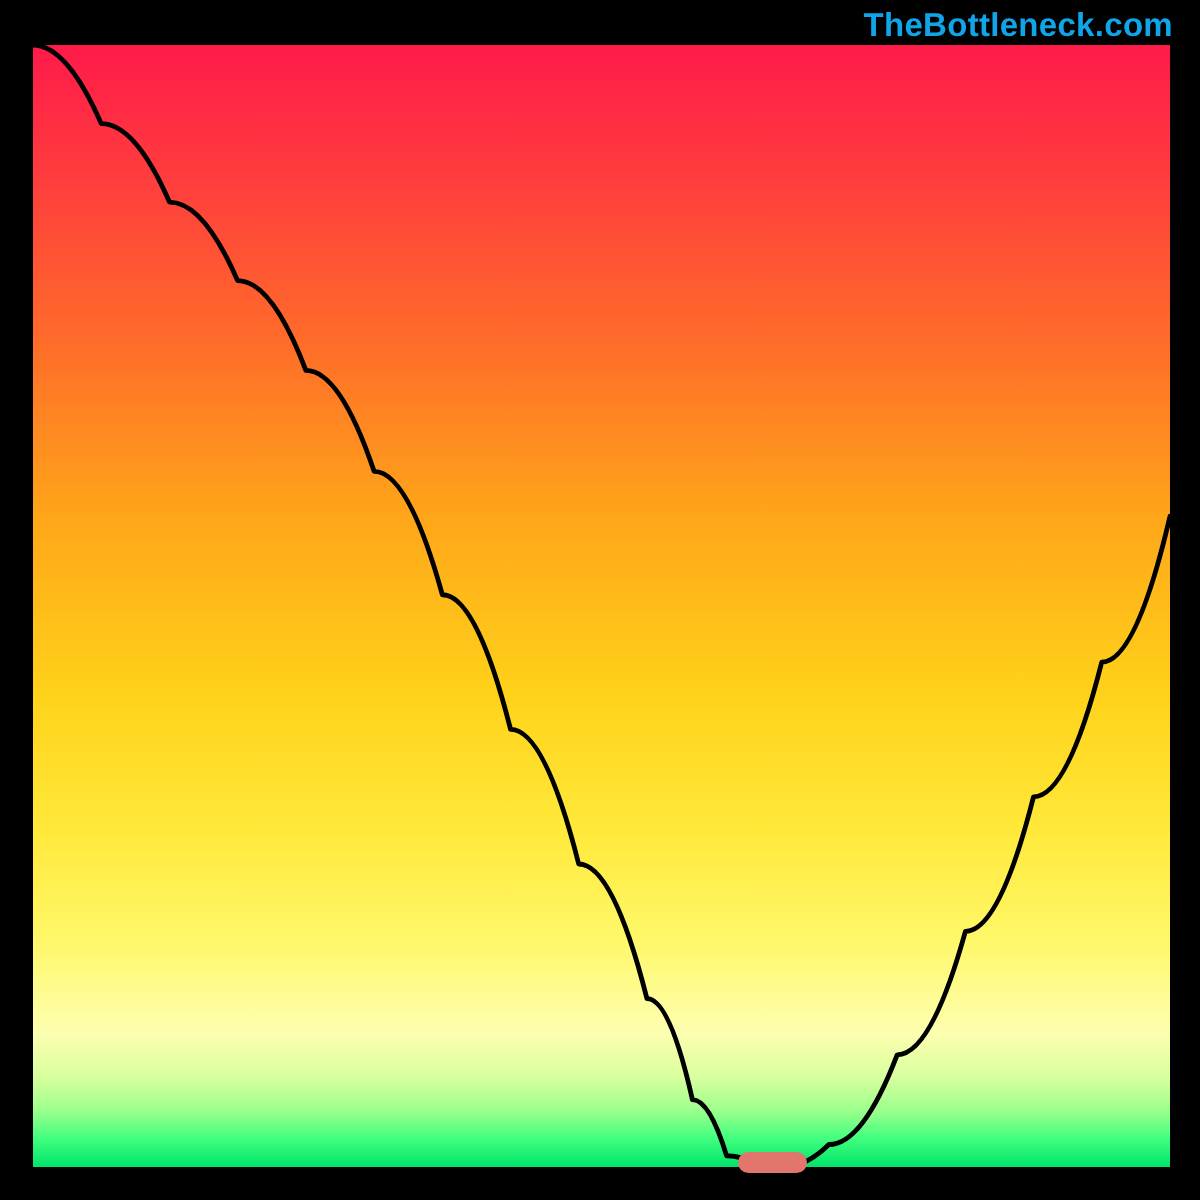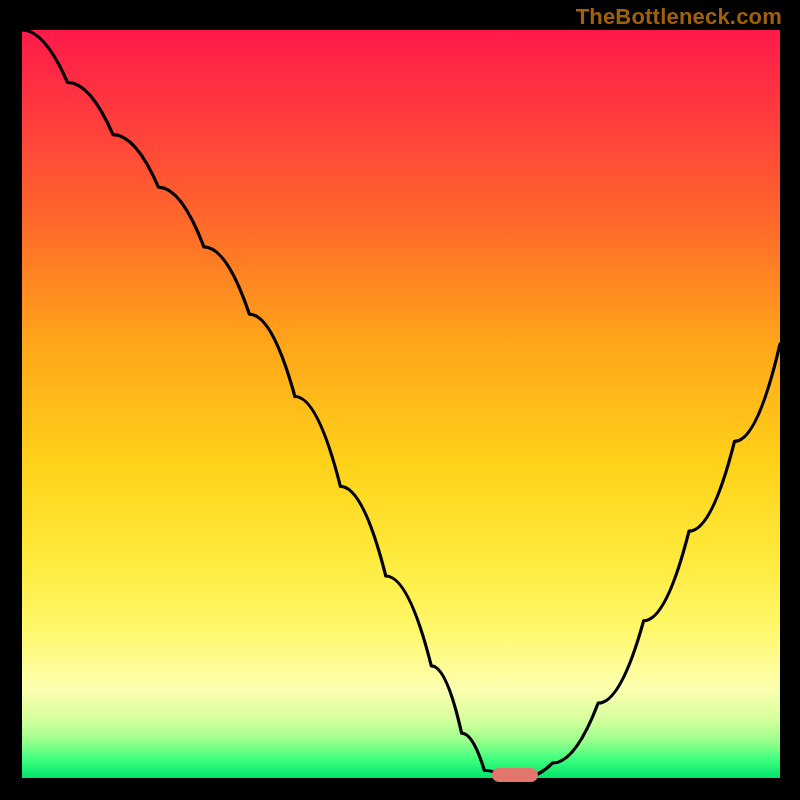--- a/index.html
+++ b/index.html
@@ -56,21 +56,21 @@
     transform: translate(-50%, -50%);
     pointer-events: none;
   }
   .watermark {
     position: absolute;
     right: 18px;
     top: 4px;
     font-family: Arial, Helvetica, sans-serif;
     font-size: 22px;
     font-weight: 600;
-    color: #a16207;
+    color: #0ea5e9;
     letter-spacing: 0.2px;
     pointer-events: none;
   }
 </style>
 </head>
 <body>
 
 <div class="frame">
 
   <div class="plot"></div>

